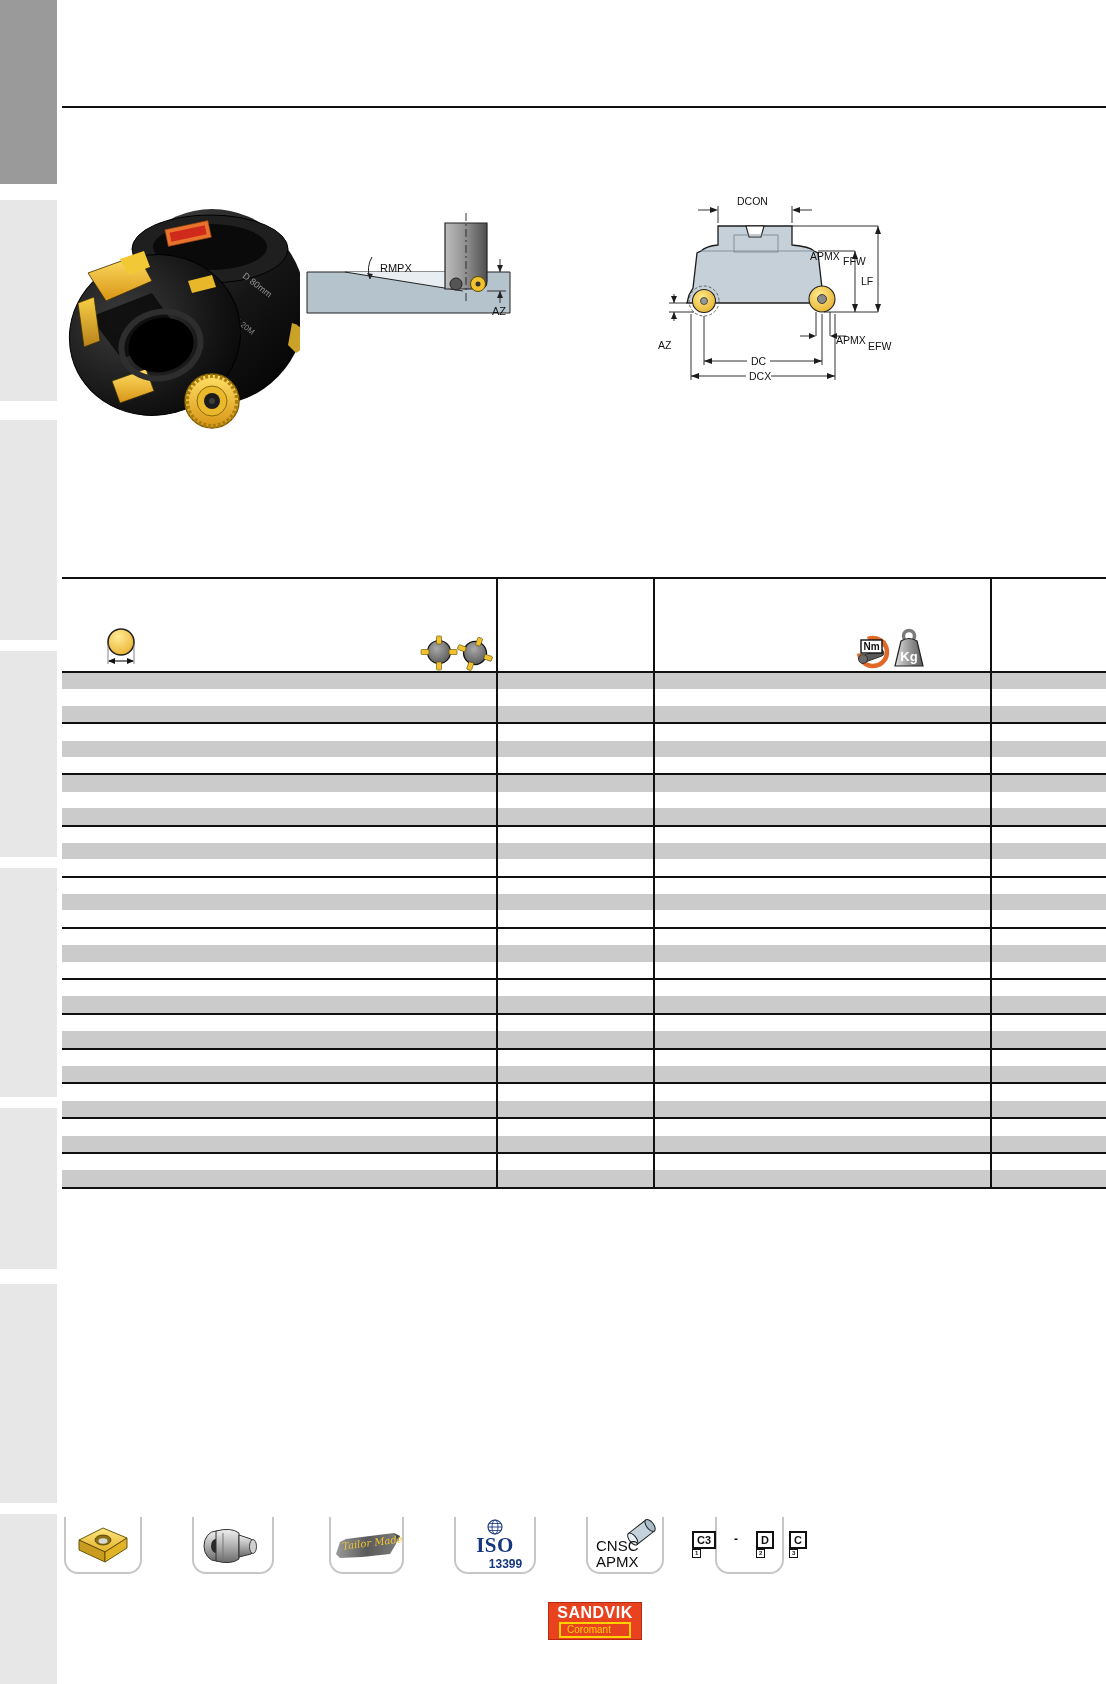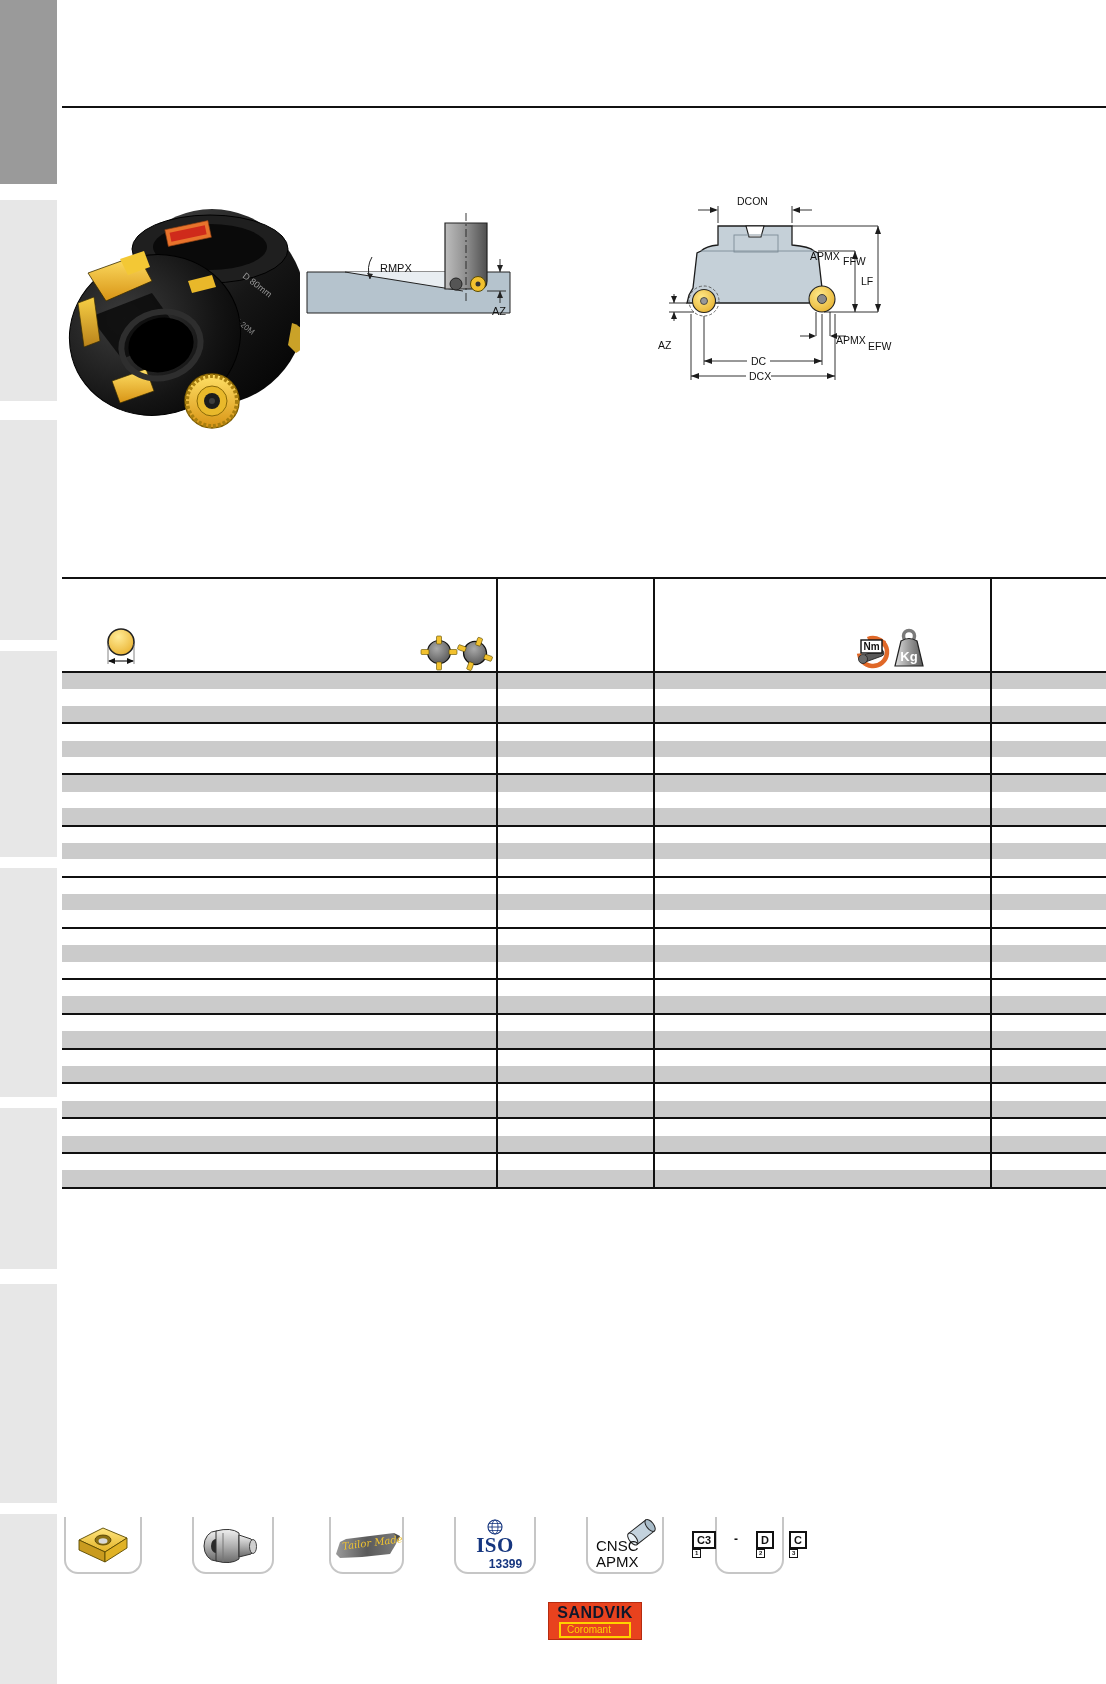--- a/index.html
+++ b/index.html
@@ -47,21 +47,21 @@
   .cnsc-text{position:absolute;left:2px;top:8px;font-weight:normal;font-size:15px;
              line-height:16px;letter-spacing:0;color:#0d0d0d;margin-top:8px;}
   .tailor-wrap{position:relative;width:70px;height:34px;}
   .tailor-text{position:absolute;left:10px;top:9px;font-family:"DejaVu Serif",serif;
                font-style:italic;font-size:10px;color:#f0c330;transform:rotate(-7deg);white-space:nowrap;}
 
   
   .logo{position:absolute;left:548px;top:1602px;width:94px;height:38px;background:#e8421e;
         box-sizing:border-box;border:1px solid #b62b10;display:flex;flex-direction:column;
         align-items:center;justify-content:center;}
-  .logo-brand{color:#0f172a;font-weight:bold;font-size:16px;letter-spacing:0.5px;line-height:16px;}
+  .logo-brand{color:#ffffff;font-weight:bold;font-size:16px;letter-spacing:0.5px;line-height:16px;}
   .logo-sub{box-sizing:border-box;border:2px solid #ffd200;color:#ffd200;font-size:10px;
             line-height:11px;padding:0 18px 1px 6px;margin-top:1px;}
 
   svg text{font-family:"Liberation Sans",sans-serif;}
 </style>
 </head>
 <body>
 
 <div class="sb sb-dark" style="top:0;height:184px;"></div>
 <div class="sb sb-light" style="top:200px;height:201px;"></div>

